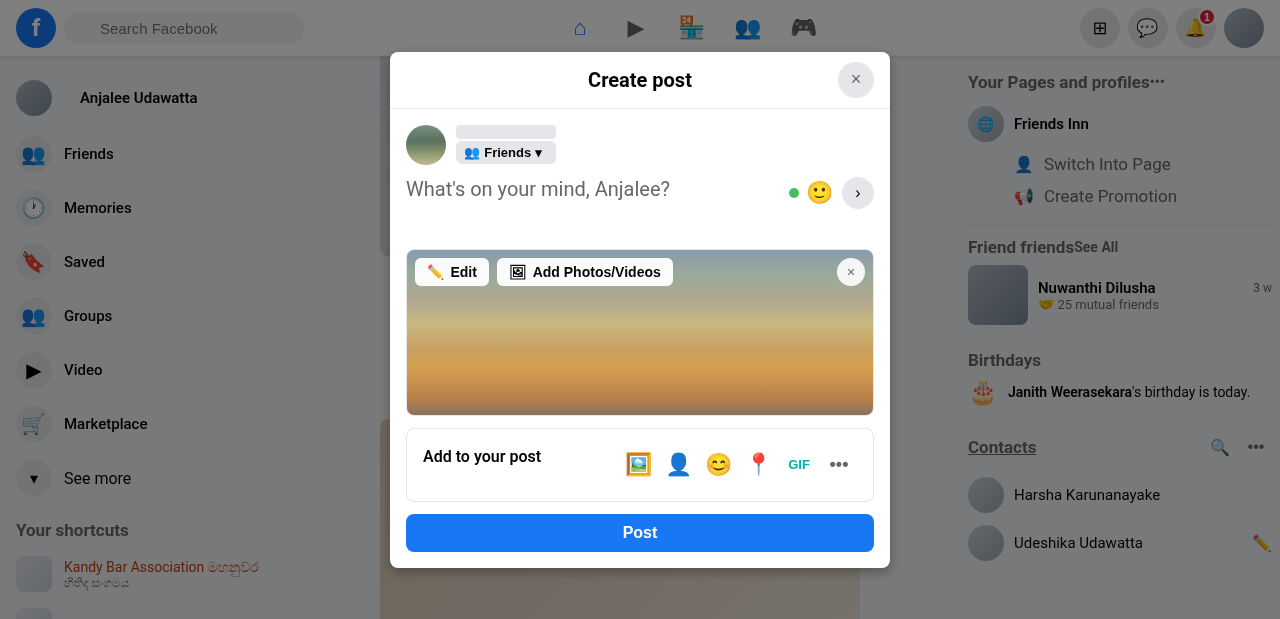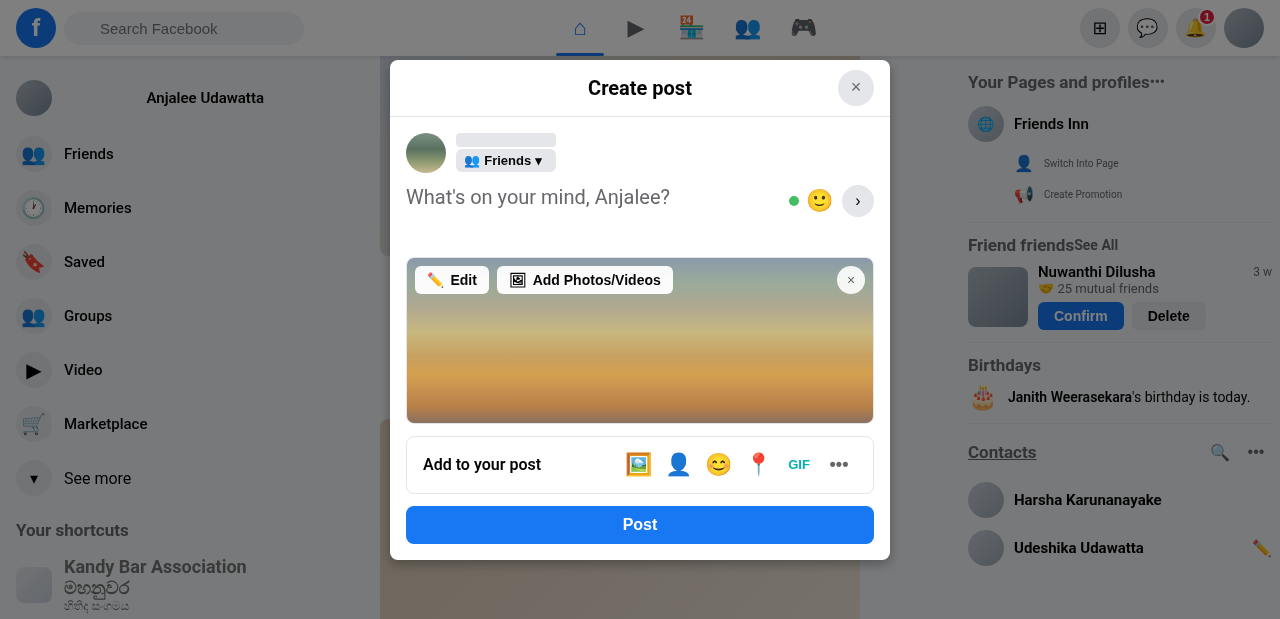--- a/index.html
+++ b/index.html
@@ -139,26 +139,25 @@
     
     .sidebar-left {
       width: 280px;
       padding: 16px 8px;
       overflow-y: auto;
       flex-shrink: 0;
     }
     .sidebar-user {
       display: flex;
       align-items: center;
-      gap: 16px;
+      gap: 28px;
       padding: 8px;
       border-radius: 8px;
       cursor: pointer;
       margin-bottom: 4px;
-      justify-content: space-between;
     }
     .sidebar-user-avatar {
       width: 36px; height: 36px;
       border-radius: 50%;
       background: linear-gradient(135deg, #b0b8c1, #7a8a99);
       flex-shrink: 0;
     }
     .sidebar-user-name {
       font-weight: 600;
       font-size: 15px;
@@ -216,21 +215,21 @@
       padding: 8px;
       border-radius: 8px;
       cursor: pointer;
     }
     .shortcut-icon {
       width: 36px; height: 36px;
       border-radius: 8px;
       background: linear-gradient(135deg, #e4e6ea, #c8d0d9);
       flex-shrink: 0;
     }
-    .shortcut-text { font-size: 18px; color: #737373; font-weight: 700; }
+    .shortcut-text { font-size: 14px; color: #c2410c; font-weight: 400; }
     .shortcut-sub { font-size: 12px; color: #65676b; }
 
     
     .main-content {
       flex: 1;
       overflow: hidden;
       position: relative;
     }
     .feed-bg {
       width: 100%;
@@ -292,21 +291,21 @@
       width: 36px; height: 36px;
       border-radius: 50%;
       background: linear-gradient(135deg, #c8d0d9, #a0aab4);
       flex-shrink: 0;
       display: flex; align-items: center; justify-content: center;
       font-size: 14px;
       color: #fff;
       font-weight: bold;
     }
     .page-name { font-size: 15px; font-weight: 600; color: #050505; }
-    .page-action { font-size: 10px; color: #65676b; cursor: pointer; }
+    .page-action { font-size: 17px; color: #65676b; cursor: pointer; }
     .right-divider {
       border: none;
       border-top: 1px solid #e4e6ea;
       margin: 12px 0;
     }
     .friend-request-item {
       display: flex;
       align-items: center;
       gap: 10px;
       margin-bottom: 12px;
@@ -376,21 +375,21 @@
       gap: 10px;
       padding: 6px 0;
     }
     .contact-avatar {
       width: 36px; height: 36px;
       border-radius: 50%;
       background: linear-gradient(135deg, #c8d0d9, #a0aab4);
       flex-shrink: 0;
       position: relative;
     }
-    .contact-name { font-size: 15px; color: #050505; font-weight: 700; }
+    .contact-name { font-size: 15px; color: #050505; font-weight: 400; }
     .contact-edit-btn {
       margin-left: auto;
       color: #65676b;
       cursor: pointer;
     }
 
     
     .overlay {
       position: fixed;
       top: 0; left: 0; right: 0; bottom: 0;
@@ -565,25 +564,24 @@
         #c8b880 45%,
         #c8a060 60%,
         #d4a050 70%,
         #c89050 80%,
         #b88048 90%,
         #8a7060 100%
       );
     }
     .add-to-post-row {
       display: flex;
-      align-items: center;
       justify-content: space-between;
       border: 1px solid #e4e6ea;
       border-radius: 8px;
-      padding: 10px 16px;
+      padding: 18px 16px;
       margin-bottom: 12px;
     }
     .add-to-post-label {
       font-size: 16px;
       font-weight: 600;
       color: #050505;
     }
     .add-to-post-icons {
       display: flex;
       align-items: center;
@@ -724,24 +722,20 @@
     </div>
     <div class="friend-request-item">
       <div class="friend-avatar"></div>
       <div class="friend-info">
         <div style="display:flex; justify-content:space-between; align-items:center;">
           <span class="friend-name">Nuwanthi Dilusha</span>
           <span class="friend-time">3 w</span>
         </div>
         <div class="friend-mutual">
           <span>🤝</span> <span>25 mutual friends</span>
-        </div>
-        <div class="friend-actions">
-          <button class="btn-confirm">Confirm</button>
-          <button class="btn-delete">Delete</button>
         </div>
       </div>
     </div>
     <hr class="right-divider">
     <div class="right-section-title">
       <span>Birthdays</span>
     </div>
     <div class="birthday-item">
       <span class="birthday-icon">🎂</span>
       <span class="birthday-text">

